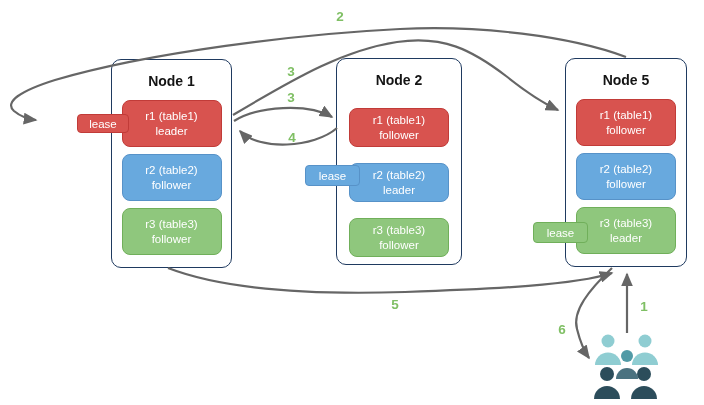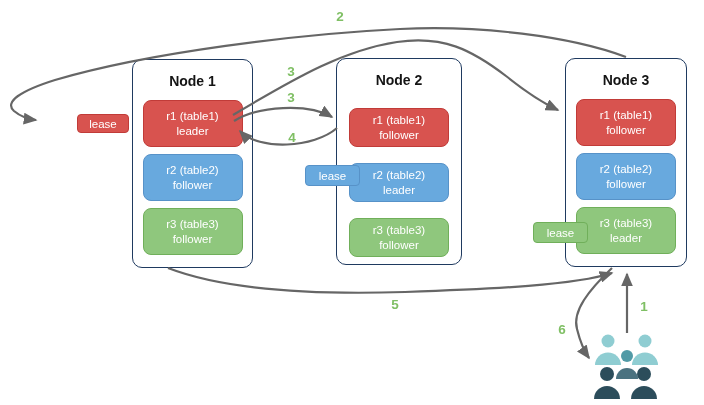--- a/index.html
+++ b/index.html
@@ -21,21 +21,21 @@
   .lease{
     position:absolute;border:1px solid transparent;border-radius:4px;box-sizing:border-box;
     display:flex;align-items:center;justify-content:center;color:#ffffff;font-size:11.5px;z-index:2;margin-left:28px;
   }
   .step{
     position:absolute;transform:translate(-50%,-50%);font-size:13.5px;font-weight:700;z-index:6;
   }
   .overlay{position:absolute;left:0;top:0;z-index:5;pointer-events:none;}
   .arrow{fill:none;stroke:#666666;stroke-width:2.2;}
   
-  .node1{left:111px;top:59px;width:121px;height:209px;margin-left:21px;}
+  .node1{left:111px;top:59px;width:121px;height:209px;}
   .node2{left:336px;top:58px;width:126px;height:207px;}
   .node3{left:565px;top:58px;width:122px;height:209px;}
   .lease-red{left:49px;top:114px;width:52px;height:19px;}
   .lease-blue{left:277px;top:165px;width:55px;height:21px;}
   .lease-green{left:505px;top:222px;width:55px;height:21px;}
   .s1{left:644px;top:306px}.s2{left:340px;top:16px}.s3a{left:291px;top:71px}
   .s3b{left:291px;top:97px}.s4{left:292px;top:137px}.s5{left:395px;top:304px}.s6{left:562px;top:329px}
 </style>
 </head>
 <body>
@@ -68,21 +68,21 @@
       <span>r2 (table2)</span>
       <span>leader</span>
     </div>
     <div class="replica" style="background-color: rgb(143, 199, 125); border-color: rgb(112, 175, 90);">
       <span>r3 (table3)</span>
       <span>follower</span>
     </div>
   </div>
 
   <div class="node node3" style="border-color: rgb(31, 58, 96);">
-    <div class="node-title" style="color: rgb(20, 20, 20);">Node 3</div>
+    <div class="node-title" style="color: rgb(20, 20, 20);">Node 5</div>
     <div class="replica" style="background-color: rgb(216, 83, 79); border-color: rgb(193, 59, 56);">
       <span>r1 (table1)</span>
       <span>follower</span>
     </div>
     <div class="replica" style="background-color: rgb(104, 169, 222); border-color: rgb(87, 146, 200);">
       <span>r2 (table2)</span>
       <span>follower</span>
     </div>
     <div class="replica" style="background-color: rgb(143, 199, 125); border-color: rgb(112, 175, 90);">
       <span>r3 (table3)</span>

